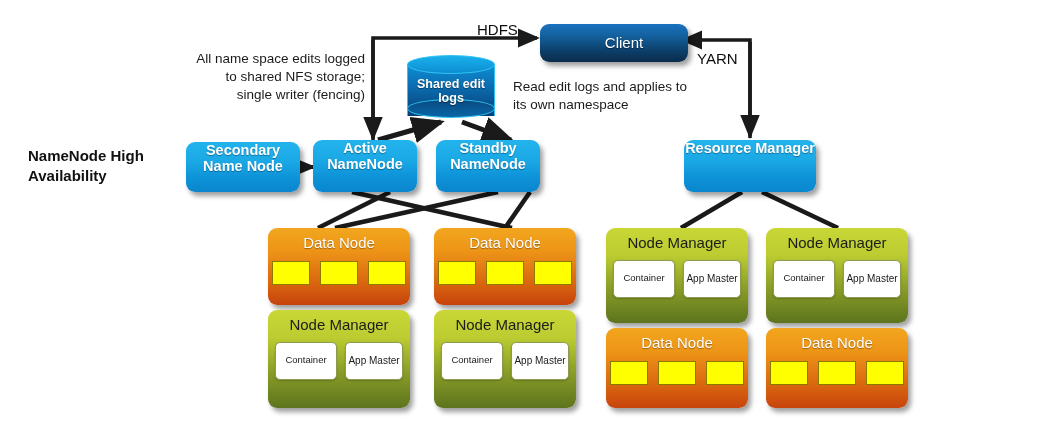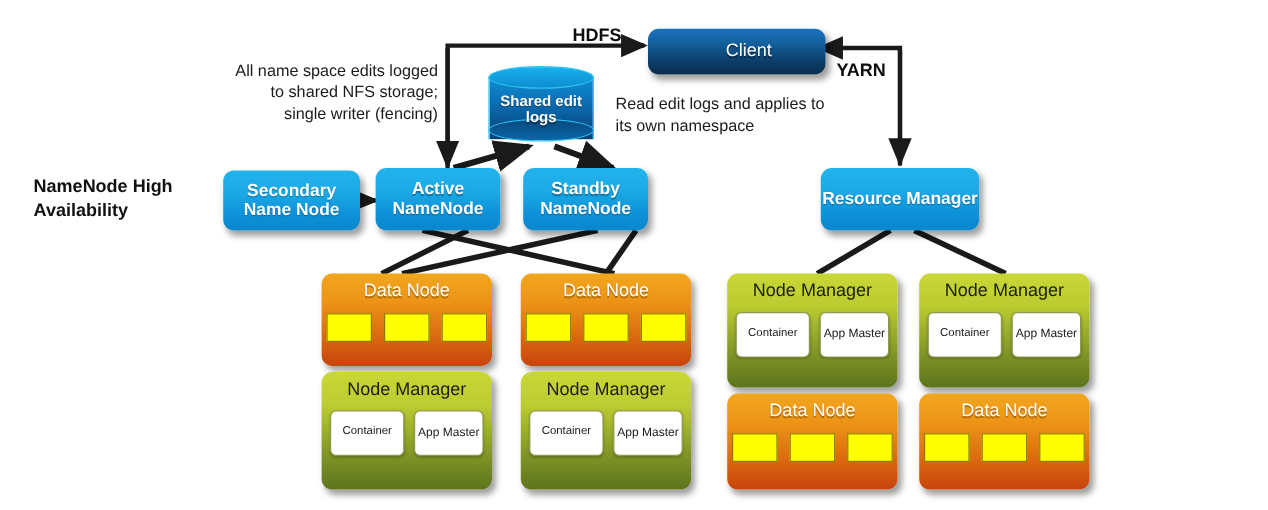--- a/index.html
+++ b/index.html
@@ -12,21 +12,21 @@
   #wires{position:absolute;left:0;top:0;width:1057px;height:425px;
          pointer-events:none;z-index:5;}
 
   
   .node{position:absolute;box-sizing:border-box;border-radius:9px;
         display:flex;flex-direction:column;align-items:center;
         box-shadow:3px 4px 5px rgba(0,0,0,.38);z-index:10;}
 
   
   .nn{background:linear-gradient(180deg,#22b3ec 0%,#1ba9e6 38%,#0d92d8 72%,#0a86cd 100%);
-      color:#ffffff;justify-content:center;text-align:center;
+      color:#ffffff;justify-content:flex-start;text-align:center;
       font-size:14.5px;font-weight:bold;line-height:1.12;
       text-shadow:0 1px 1px rgba(0,0,0,.35);}
 
   
   .client{background:linear-gradient(180deg,#1a72bf 0%,#14619f 30%,#0c3e69 72%,#0a2c4a 100%);
           color:#ffffff;justify-content:center;text-align:center;
           font-size:15px;line-height:1.1;
           text-shadow:0 1px 1px rgba(0,0,0,.5);padding-left:20px;}
 
   
@@ -62,21 +62,21 @@
             border-radius:50%;border:1.5px solid #2fc2f2;box-sizing:border-box;}
   .cyl .lbl{position:absolute;left:0;top:22px;width:88px;text-align:center;
             color:#ffffff;font-size:12.5px;font-weight:bold;line-height:1.15;
             text-shadow:0 1px 1px rgba(0,0,0,.45);z-index:3;}
 
   
   .note{position:absolute;font-size:13.5px;color:#1b1b1b;line-height:1.33;z-index:8;}
   .note.r{text-align:right;}
   .sidelbl{position:absolute;font-size:15px;font-weight:bold;color:#111111;
            line-height:1.3;z-index:8;}
-  .wirelbl{position:absolute;font-size:15px;font-weight:bold;color:#0d0d0d;z-index:8;}
+  .wirelbl{position:absolute;font-size:15px;font-weight:normal;color:#0d0d0d;z-index:8;}
 </style>
 </head>
 <body>
 
 <div id="canvas">
 
   <svg id="wires" viewBox="0 0 1057 425" xmlns="http://www.w3.org/2000/svg">
     <defs>
       <marker id="ah" markerWidth="7" markerHeight="7" refX="5.4" refY="3.1" orient="auto" markerUnits="strokeWidth">
         <path d="M0,0.4 L6.2,3.1 L0,5.8 z" fill="#1a1a1a"></path>

